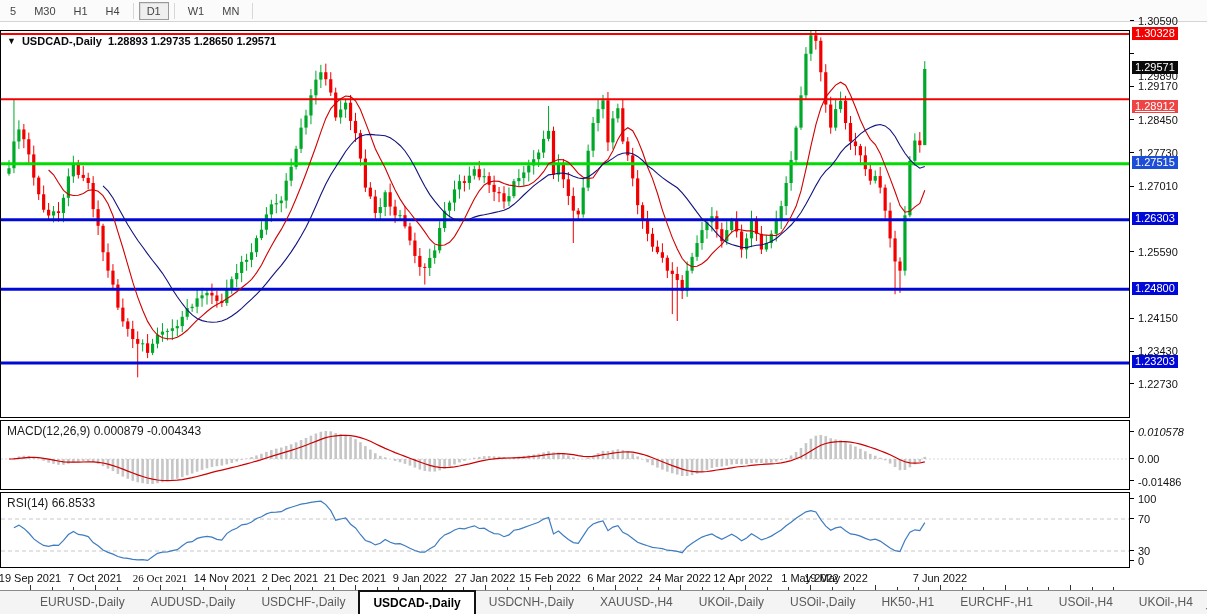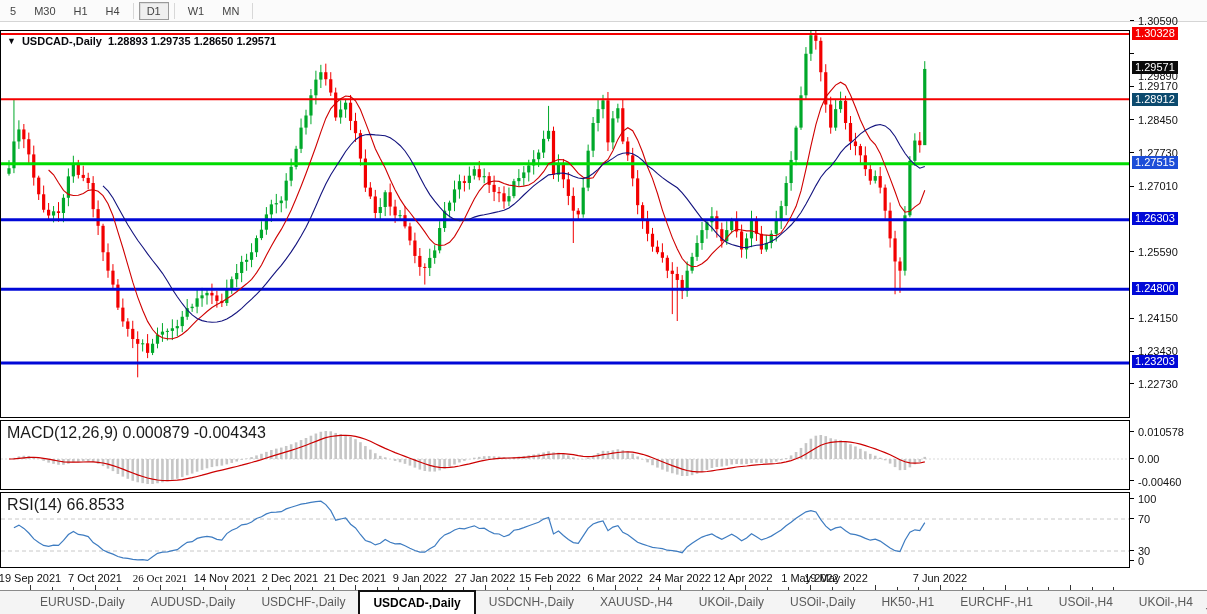--- a/index.html
+++ b/index.html
@@ -7,21 +7,21 @@
               font-family:"Liberation Sans", sans-serif; }
   .toolbar { position:absolute; left:0; top:0; width:1207px; height:22px; background:#fbfbfb;
              border-bottom:1px solid #d5d5d5; display:flex; align-items:center; padding-left:1px; }
   .tf-btn { font-size:11px; color:#444; padding:2px 7px; margin:0 1px; border:1px solid transparent;
             cursor:default; }
   .tf-btn.pressed { background:#efefef; border:1px solid #9a9a9a; box-shadow:inset 1px 1px 0 #dcdcdc; }
   .tf-sep { width:1px; height:16px; background:#d8d8d8; margin:0 4px; }
   .chart-area { position:absolute; left:0; top:22px; width:1207px; height:568px; background:#fff; }
   .panel { position:absolute; left:0; background:#fff; border:1px solid #000; }
   .panel svg { position:absolute; left:0; top:0; }
-  .panel-label { position:absolute; left:6px; top:3px; font-size:16px; color:#1a1a1a; z-index:5; }
+  .panel-label { position:absolute; left:6px; top:3px; font-size:12px; color:#1a1a1a; z-index:5; }
   .chart-title { position:absolute; left:6px; top:4px; font-size:11px; font-weight:700; color:#08080d;
                  z-index:5; display:flex; align-items:center; gap:6px; }
   .chart-title .arr { font-size:9px; }
   .axis-col { position:absolute; left:1130px; top:0; width:77px; height:568px; background:#fff; }
   .axis-label { position:absolute; left:8px; font-size:11px; color:#111; white-space:nowrap; }
   .axis-tick { position:absolute; left:0; width:4px; height:1px; background:#000; }
   .axis-box { position:absolute; left:2px; font-size:11px; color:#fff; padding:0 3px; height:13px;
               line-height:13px; white-space:nowrap; }
   .date-strip { position:absolute; left:0; top:546px; width:1207px; height:22px; background:#fff; }
   .date-label { position:absolute; top:4px; font-size:11px; color:#111; transform:translateX(-50%);
@@ -732,31 +732,31 @@
       <div class="axis-tick" style="top: 163.659px;"></div>
       <div class="axis-label" style="top: 223.706px;">1.25590</div>
       <div class="axis-tick" style="top: 229.206px;"></div>
       <div class="axis-label" style="top: 290.176px;">1.24150</div>
       <div class="axis-tick" style="top: 295.676px;"></div>
       <div class="axis-label" style="top: 323.412px;">1.23430</div>
       <div class="axis-tick" style="top: 328.912px;"></div>
       <div class="axis-label" style="top: 355.724px;">1.22730</div>
       <div class="axis-tick" style="top: 361.224px;"></div>
       <div class="axis-box" style="top: 4.5px; background: rgb(245, 0, 0);">1.30328</div>
-      <div class="axis-box" style="top: 71px; background: #0c4a6e;">1.28912</div>
+      <div class="axis-box" style="top: 78px; background: #ef4444; text-decoration: underline;">1.28912</div>
       <div class="axis-box" style="top: 134.348px; background: #1d4ed8;">1.27515</div>
       <div class="axis-box" style="top: 190.294px; background: rgb(0, 8, 215);">1.26303</div>
       <div class="axis-box" style="top: 259.672px; background: rgb(0, 8, 215);">1.24800</div>
       <div class="axis-box" style="top: 333.39px; background: rgb(0, 8, 215);">1.23203</div>
       <div class="axis-box" style="top: 39.4431px; background: rgb(10, 10, 10); text-align: right;">1.29571</div>
-      <div class="axis-label" style="top: 404.347px;">0.010578</div>
+      <div class="axis-label" style="top: 404.347px; font-style: italic;">0.010578</div>
       <div class="axis-tick" style="top: 408.847px;"></div>
       <div class="axis-label" style="top: 431px;">0.00</div>
       <div class="axis-tick" style="top: 435.5px;"></div>
-      <div class="axis-label" style="top: 453.922px;">-0.00460</div>
+      <div class="axis-label" style="top: 453.922px;">-0.01486</div>
       <div class="axis-tick" style="top: 458.422px;"></div>
       <div class="axis-label" style="top: 471px;">100</div>
       <div class="axis-tick" style="top: 475.5px;"></div>
       <div class="axis-label" style="top: 491px;">70</div>
       <div class="axis-tick" style="top: 495.5px;"></div>
       <div class="axis-label" style="top: 523px;">30</div>
       <div class="axis-tick" style="top: 527.5px;"></div>
       <div class="axis-label" style="top: 533px;">0</div>
       <div class="axis-tick" style="top: 537.5px;"></div>
     </div>

